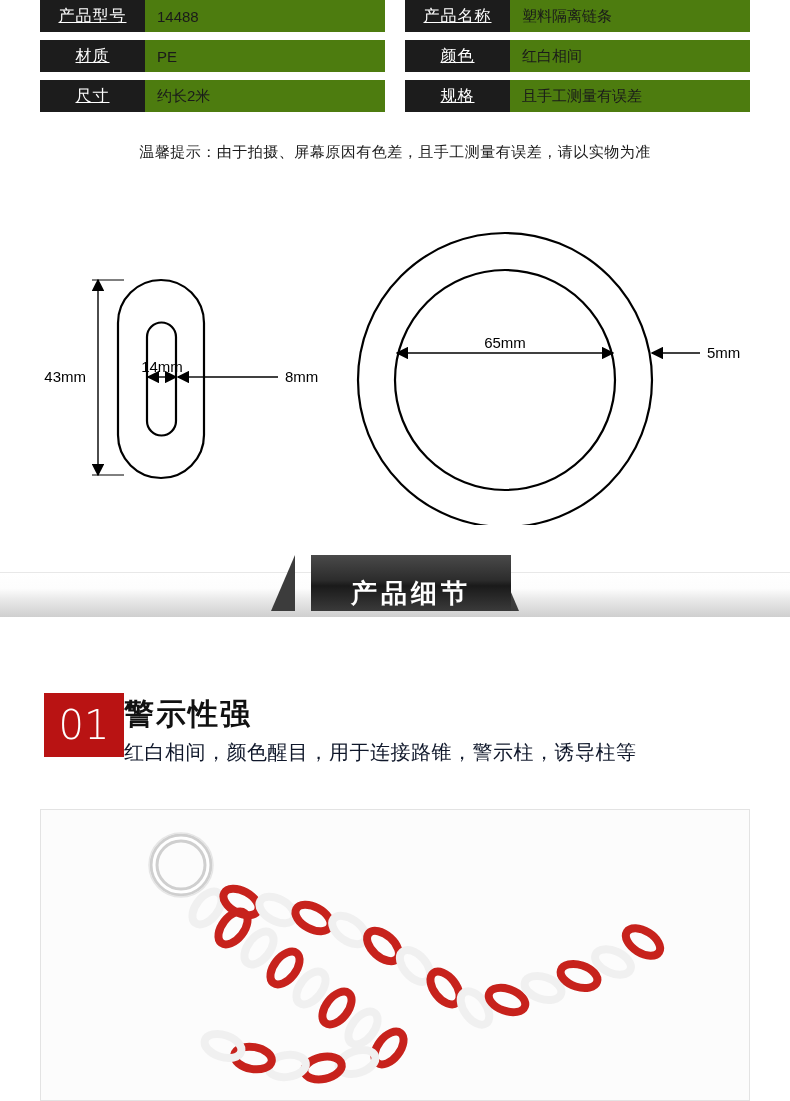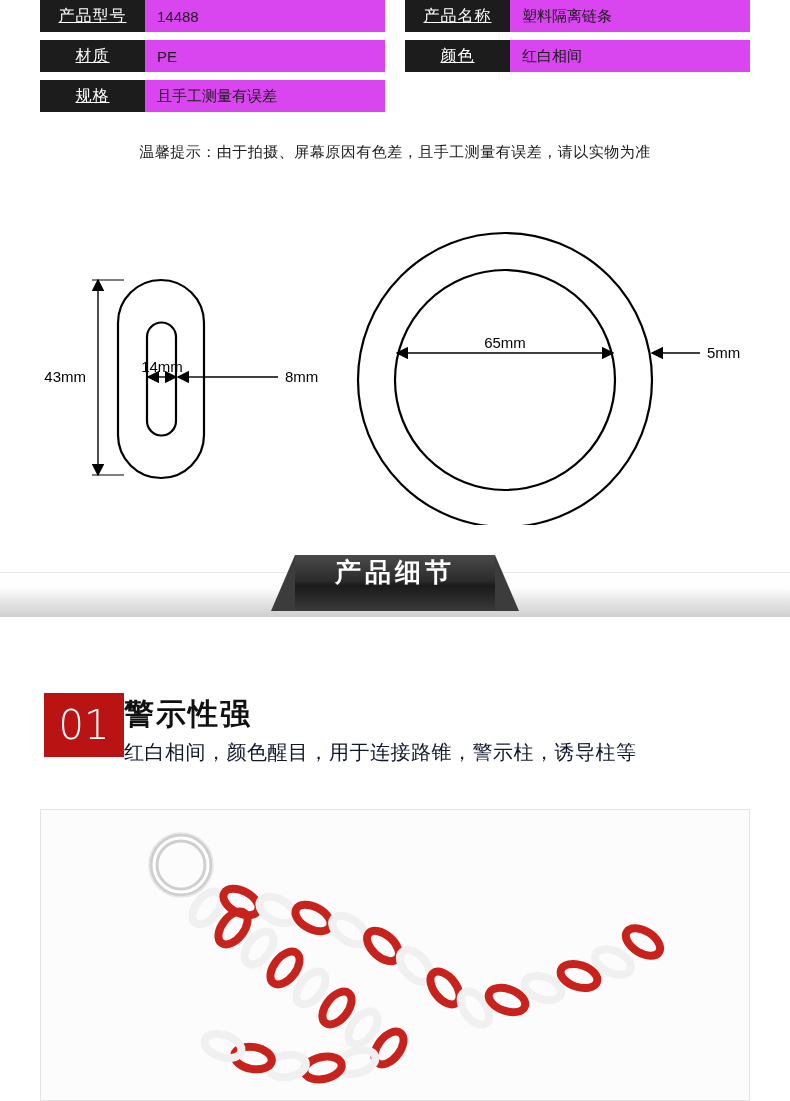--- a/index.html
+++ b/index.html
@@ -42,21 +42,21 @@
     font-size: 16px;
     display: flex;
     align-items: center;
     justify-content: center;
     letter-spacing: 1px;
     flex: none;
     text-decoration: underline;
   }
   .spec-val {
     flex: 1;
-    background: #d946ef;
+    background: #4d7c0f;
     color: #1a1a1a;
     font-size: 15px;
     display: flex;
     align-items: center;
     padding-left: 12px;
     box-sizing: border-box;
   }
 
   .notice {
     position: absolute;
@@ -99,27 +99,27 @@
   .ribbon {
     position: absolute;
     top: 25px;
     left: 50%;
     transform: translateX(-50%);
     width: 248px;
     height: 56px;
   }
   .ribbon-body {
     position: absolute;
-    left: 24px;
+    left: 40px;
     top: 0;
     width: 200px;
     height: 56px;
     background: linear-gradient(to bottom, #4a4a4a 0%, #2c2c2c 45%, #1a1a1a 55%, #3a3a3a 100%);
     display: flex;
-    align-items: flex-start;
+    align-items: flex-end;
     justify-content: center;
   }
   .ribbon-text {
     color: #ffffff;
     font-size: 26px;
     font-weight: bold;
     letter-spacing: 4px;
   }
   .ribbon-left, .ribbon-right {
     position: absolute;
@@ -212,20 +212,24 @@
       <div class="spec-key">材质</div>
       <div class="spec-val">PE</div>
     </div>
     <div class="spec-cell">
       <div class="spec-key">颜色</div>
       <div class="spec-val">红白相间</div>
     </div>
   </div>
 
   <div class="spec-row">
+    <div class="spec-cell">
+      <div class="spec-key">尺寸</div>
+      <div class="spec-val">约长2米</div>
+    </div>
     <div class="spec-cell">
       <div class="spec-key">规格</div>
       <div class="spec-val">且手工测量有误差</div>
     </div>
   </div>
 
 </div>
 
 <div class="notice">温馨提示：由于拍摄、屏幕原因有色差，且手工测量有误差，请以实物为准</div>
 

